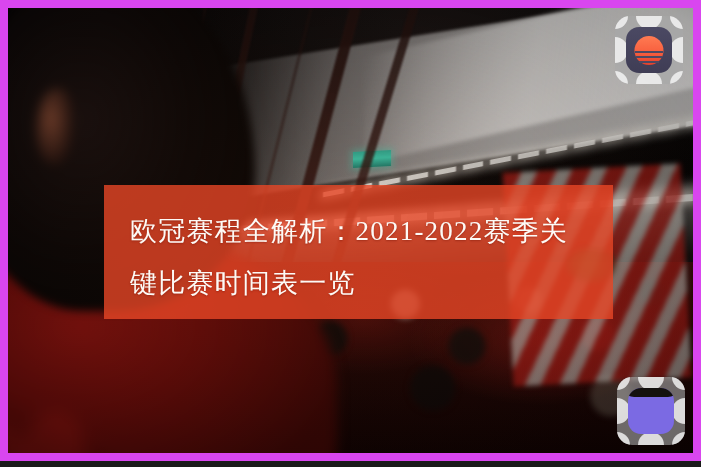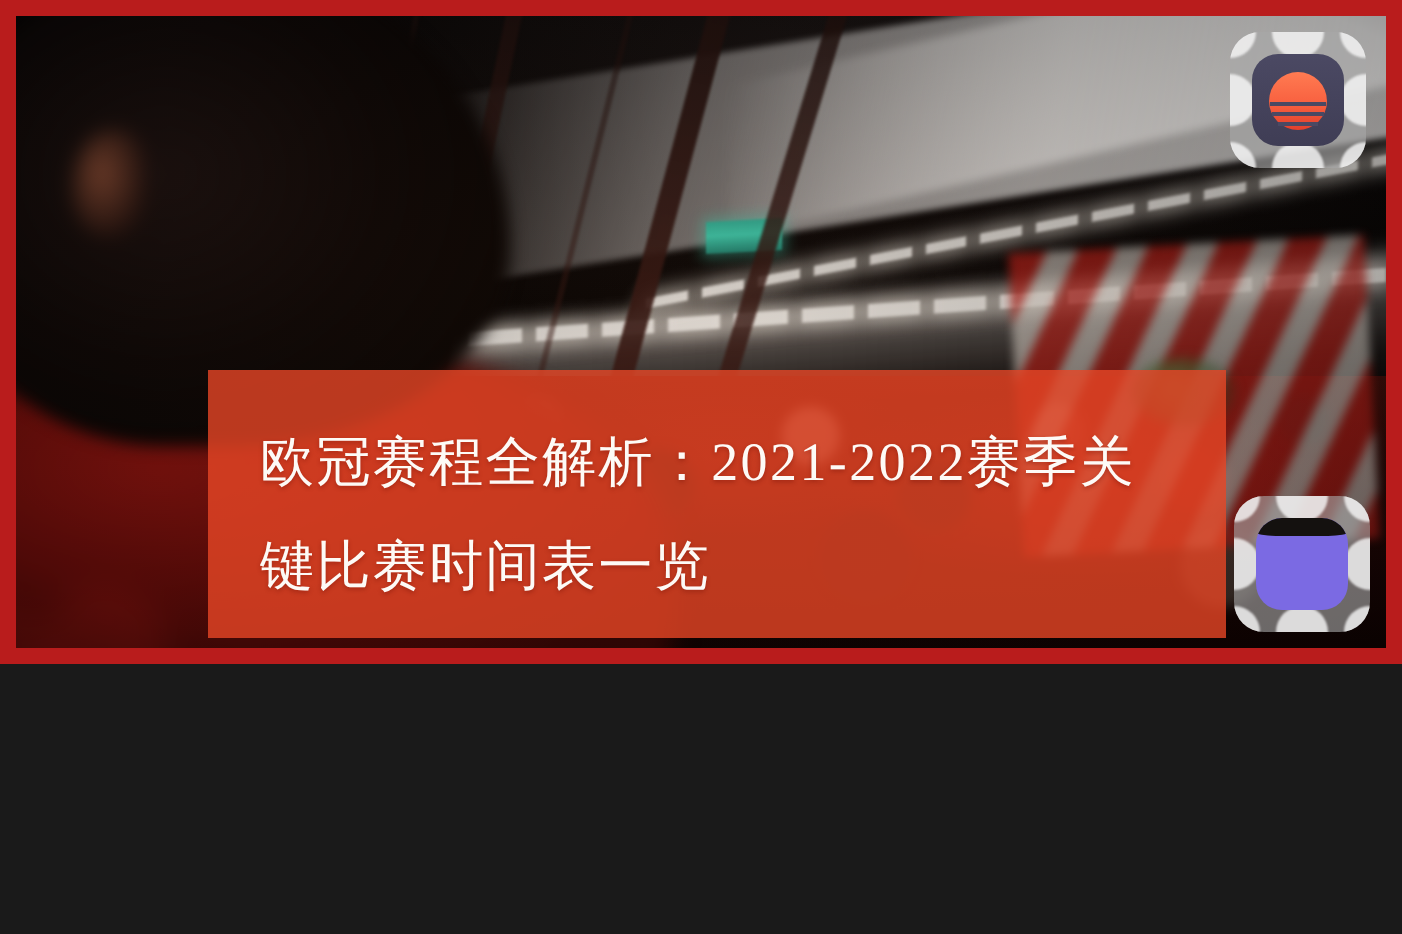--- a/index.html
+++ b/index.html
@@ -9,23 +9,23 @@
     background: #1a1a1a;
   }
   body {
     font-family: "Liberation Sans", sans-serif;
   }
 
   
   #cover {
     position: relative;
     width: 701px;
-    height: 332px;
+    height: 461px;
     overflow: hidden;
-    background: #b91c1c;
+    background: #d946ef;
     box-sizing: border-box;
   }
 
   
   #photo {
     position: absolute;
     left: 8px;
     top: 8px;
     right: 8px;
     bottom: 8px;

